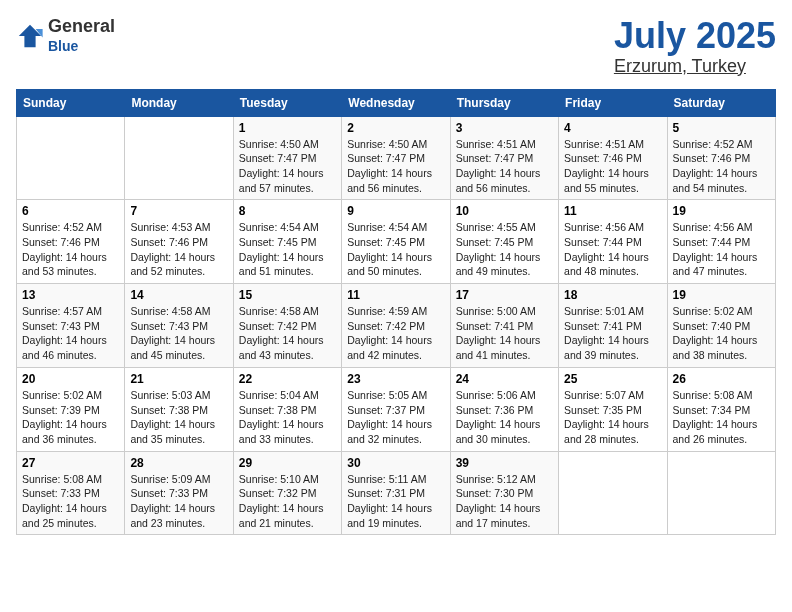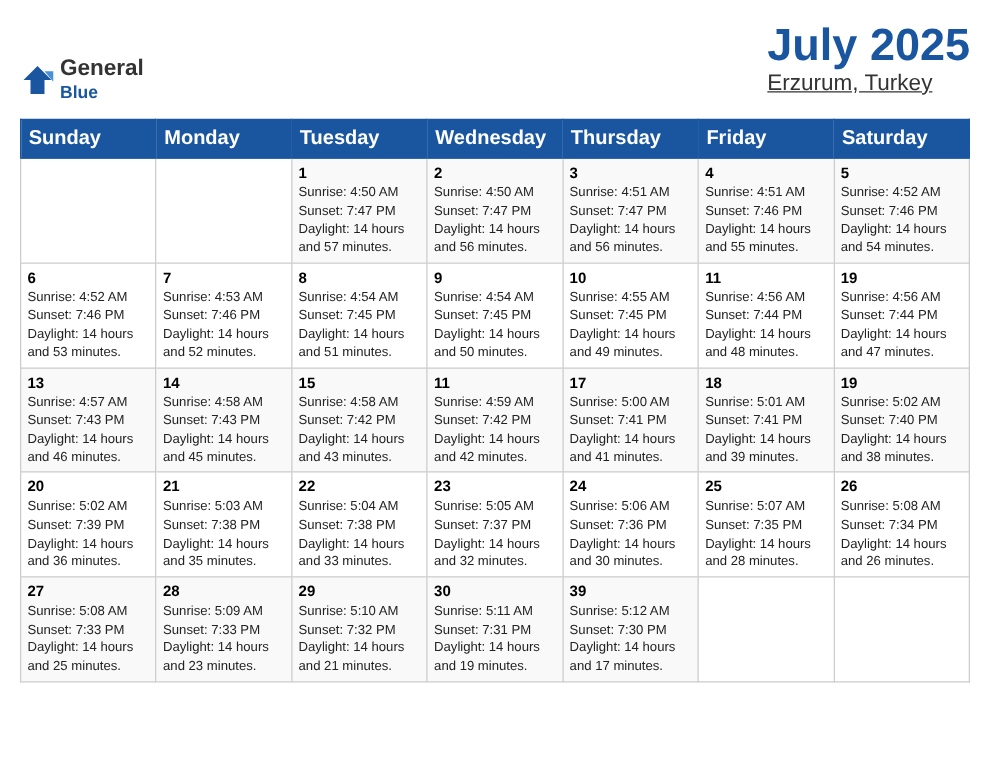--- a/index.html
+++ b/index.html
@@ -13,21 +13,20 @@
     .header {
       display: flex;
       justify-content: space-between;
       align-items: flex-start;
       margin-bottom: 12px;
     }
     .logo {
       display: flex;
       align-items: center;
       gap: 4px;
-      margin-top: 28px;
     }
     .logo-text-general {
       font-size: 18px;
       font-weight: bold;
       color: #333;
     }
     .logo-text-blue {
       font-size: 14px;
       font-weight: bold;
       color: #1a56a0;
@@ -53,21 +52,21 @@
     table {
       width: 100%;
       border-collapse: collapse;
       font-size: 11px;
     }
     thead tr th {
       background-color: #1a56a0;
       color: #fff;
       text-align: left;
       padding: 6px 6px;
-      font-size: 16px;
+      font-size: 12px;
       font-weight: bold;
       border: 1px solid #1a56a0;
     }
     tbody tr td {
       border: 1px solid #ccc;
       vertical-align: top;
       padding: 4px 5px;
       height: 80px;
       width: calc(100% / 7);
       background: #fff;

